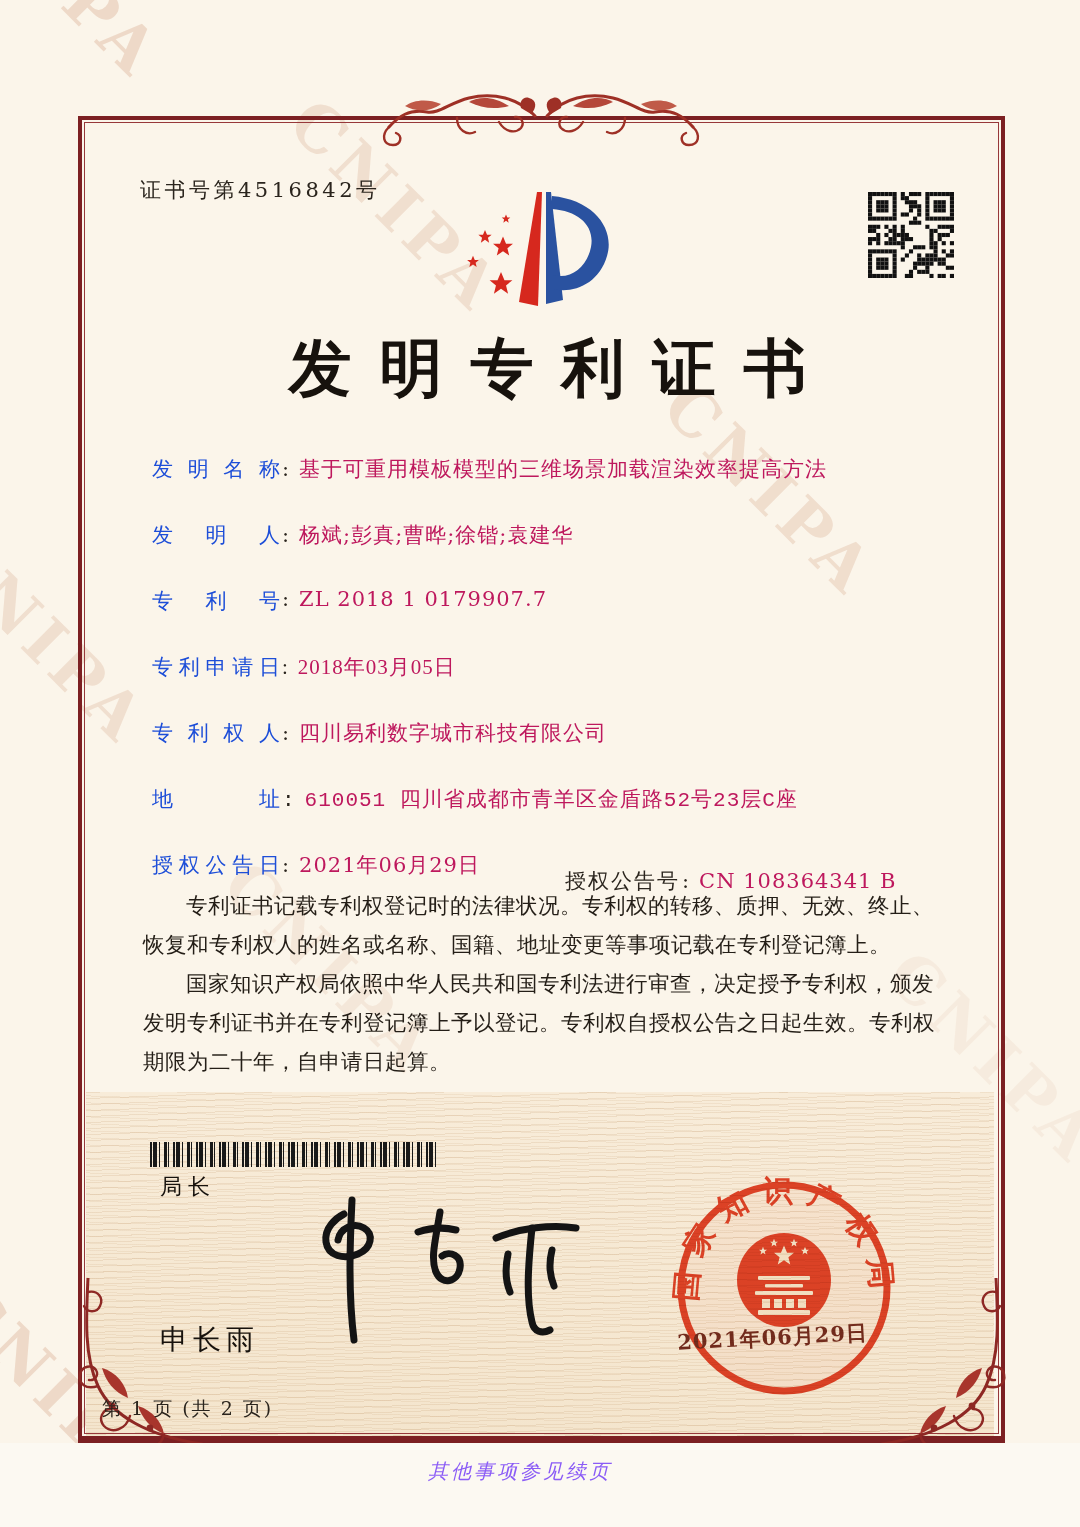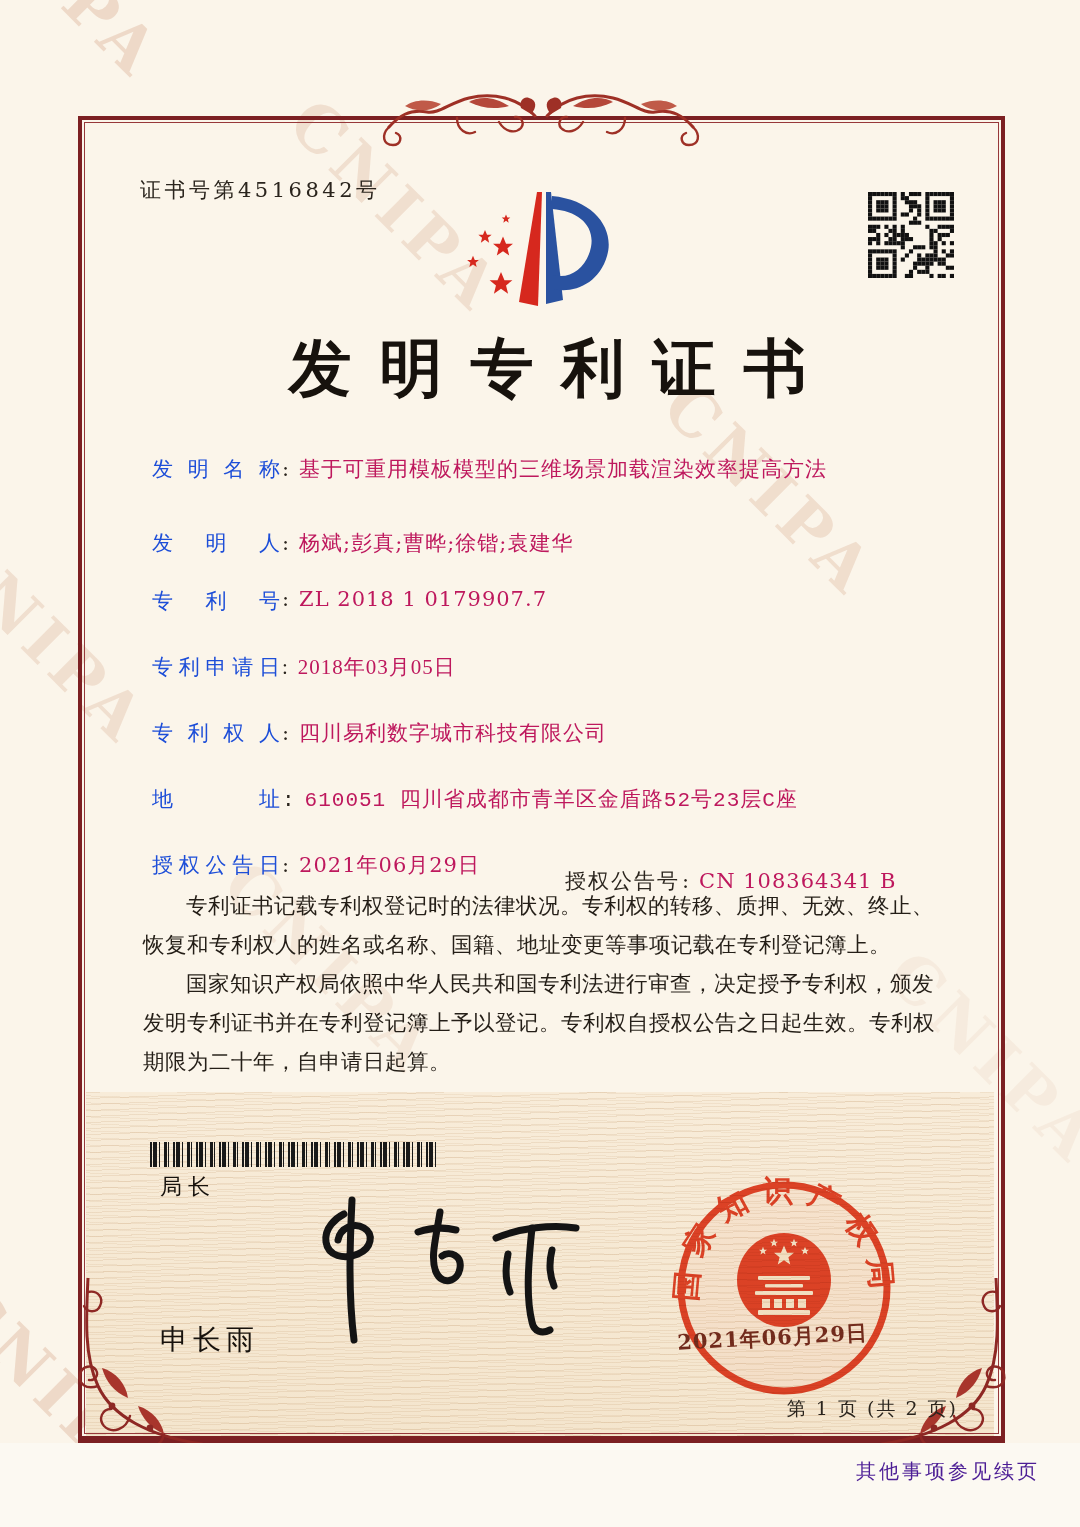--- a/index.html
+++ b/index.html
@@ -38,22 +38,22 @@
   
   .barcode{position:absolute;left:150px;top:1142px;width:286px;height:25px;
       background:repeating-linear-gradient(90deg,
         #191919 0 2px, rgba(0,0,0,0) 2px 3px,
         #191919 3px 7px, rgba(0,0,0,0) 7px 9px,
         #191919 9px 10px, rgba(0,0,0,0) 10px 14px,
         #191919 14px 17px, rgba(0,0,0,0) 17px 18px,
         #191919 18px 19px, rgba(0,0,0,0) 19px 23px);}
   .director-title{position:absolute;left:160px;top:1172px;font-size:22px;letter-spacing:6px;color:#17120d;}
   .director-name{position:absolute;left:160px;top:1280px;font-size:28px;letter-spacing:5px;color:#17120d;margin-top:41px;}
-  .pagenote{position:absolute;left:78px;top:1396px;width:880px;text-align:right;font-size:19px;letter-spacing:2px;color:#2a241d;}
-  .footnote{position:absolute;left:0;top:1458px;width:1040px;text-align:right;font-size:20px;letter-spacing:3px;color:#4c1d95;}
+  .pagenote{position:absolute;left:78px;top:1396px;width:880px;text-align:left;font-size:19px;letter-spacing:2px;color:#2a241d;padding-left:24px;}
+  .footnote{position:absolute;left:0;top:1458px;width:1040px;text-align:center;font-size:20px;letter-spacing:3px;color:#8b5cf6;font-style:italic;}
   .seal{position:absolute;left:668px;top:1172px;opacity:0.93;mix-blend-mode:multiply;}
   svg{display:block;}
 </style>
 </head>
 <body>
 
 <div id="page">
 
   <span class="wm" style="left:-78px;top:-66px;">CNIPA</span>
   <span class="wm" style="left:262px;top:168px;opacity:.8;">CNIPA</span>
@@ -320,21 +320,21 @@
       <rect x="72" y="80" width="4" height="4" fill="#111"></rect>
       <rect x="80" y="80" width="4" height="4" fill="#111"></rect>
     </svg>
 
   <div class="title">发明专利证书</div>
 
   <div class="fields">
     <div class="frow" style="top:0;">
       <span class="flabel">发明名称</span><span class="fcolon">:</span><span class="fvalue">基于可重用模板模型的三维场景加载渲染效率提高方法</span>
     </div>
-    <div class="frow" style="top:66px;margin-top:8px;">
+    <div class="frow" style="top:66px;">
       <span class="flabel">发明人</span><span class="fcolon">:</span><span class="fvalue">杨斌;彭真;曹晔;徐锴;袁建华</span>
     </div>
     <div class="frow" style="top:132px;">
       <span class="flabel">专利号</span><span class="fcolon">:</span><span class="fvalue">ZL 2018 1 0179907.7</span>
     </div>
     <div class="frow" style="top:198px;font-family:Liberation Serif, serif;">
       <span class="flabel">专利申请日</span><span class="fcolon">:</span><span class="fvalue">2018年03月05日</span>
     </div>
     <div class="frow" style="top:264px;">
       <span class="flabel">专利权人</span><span class="fcolon">:</span><span class="fvalue">四川易利数字城市科技有限公司</span>

